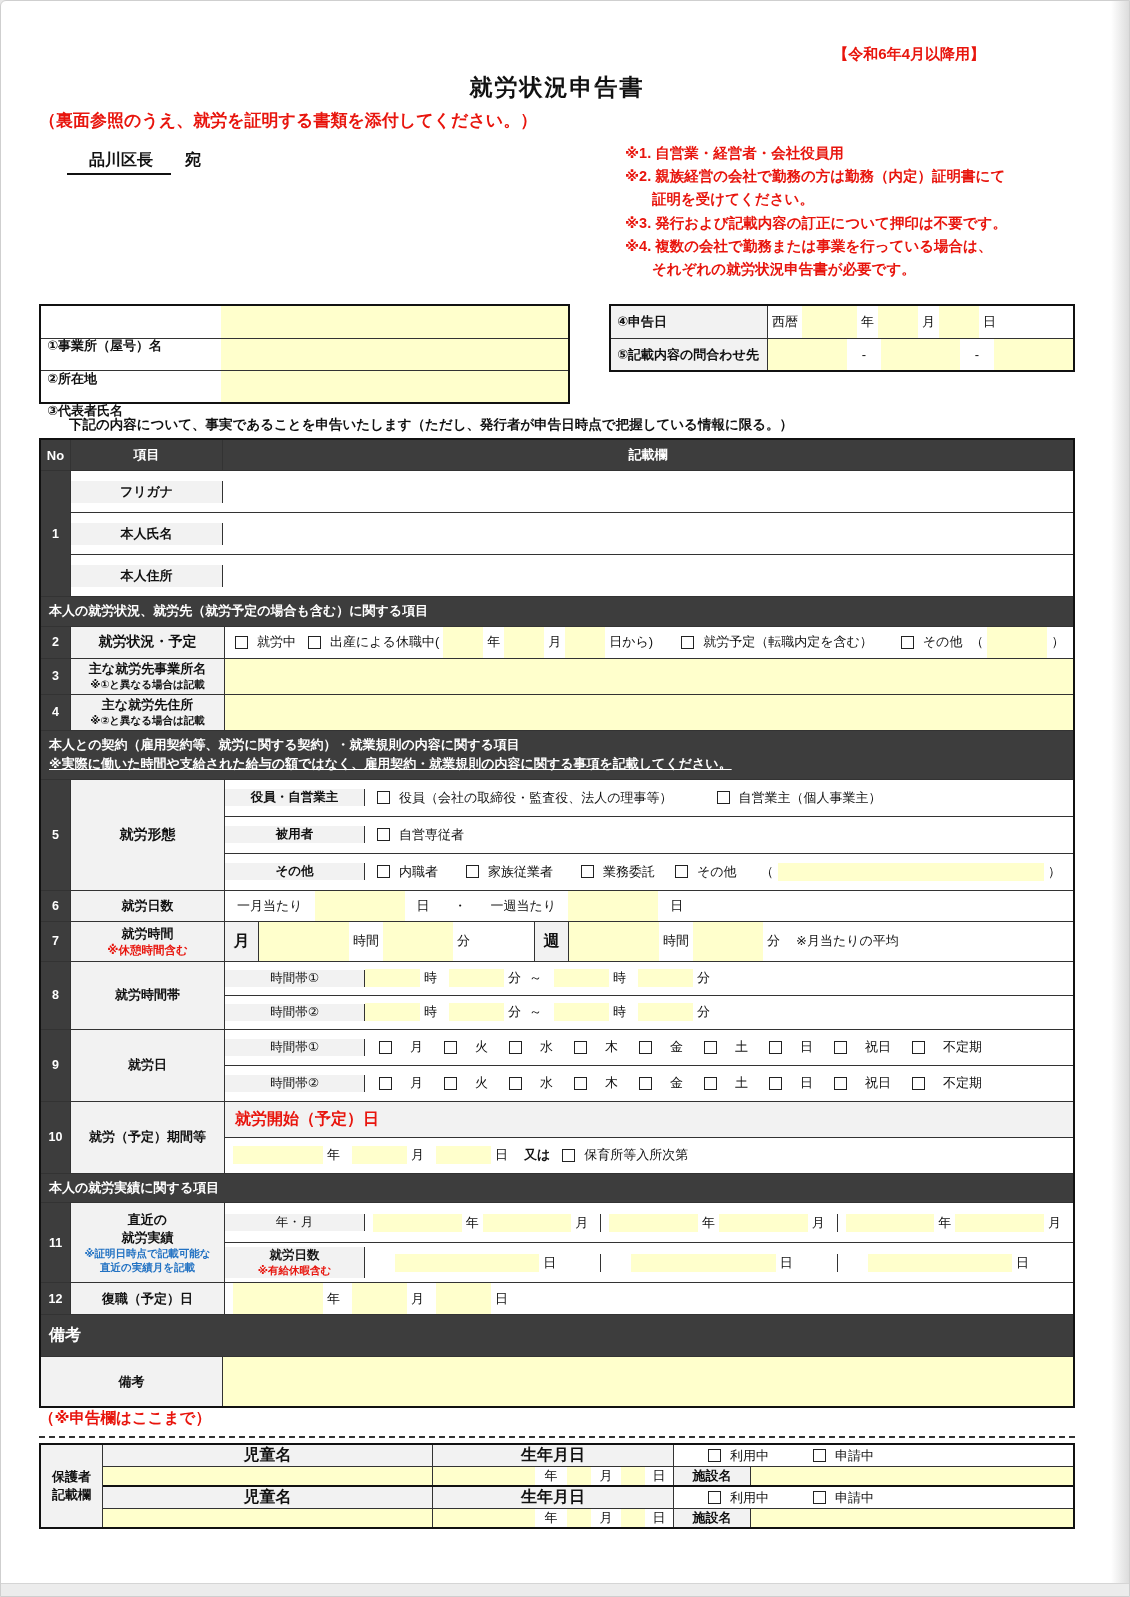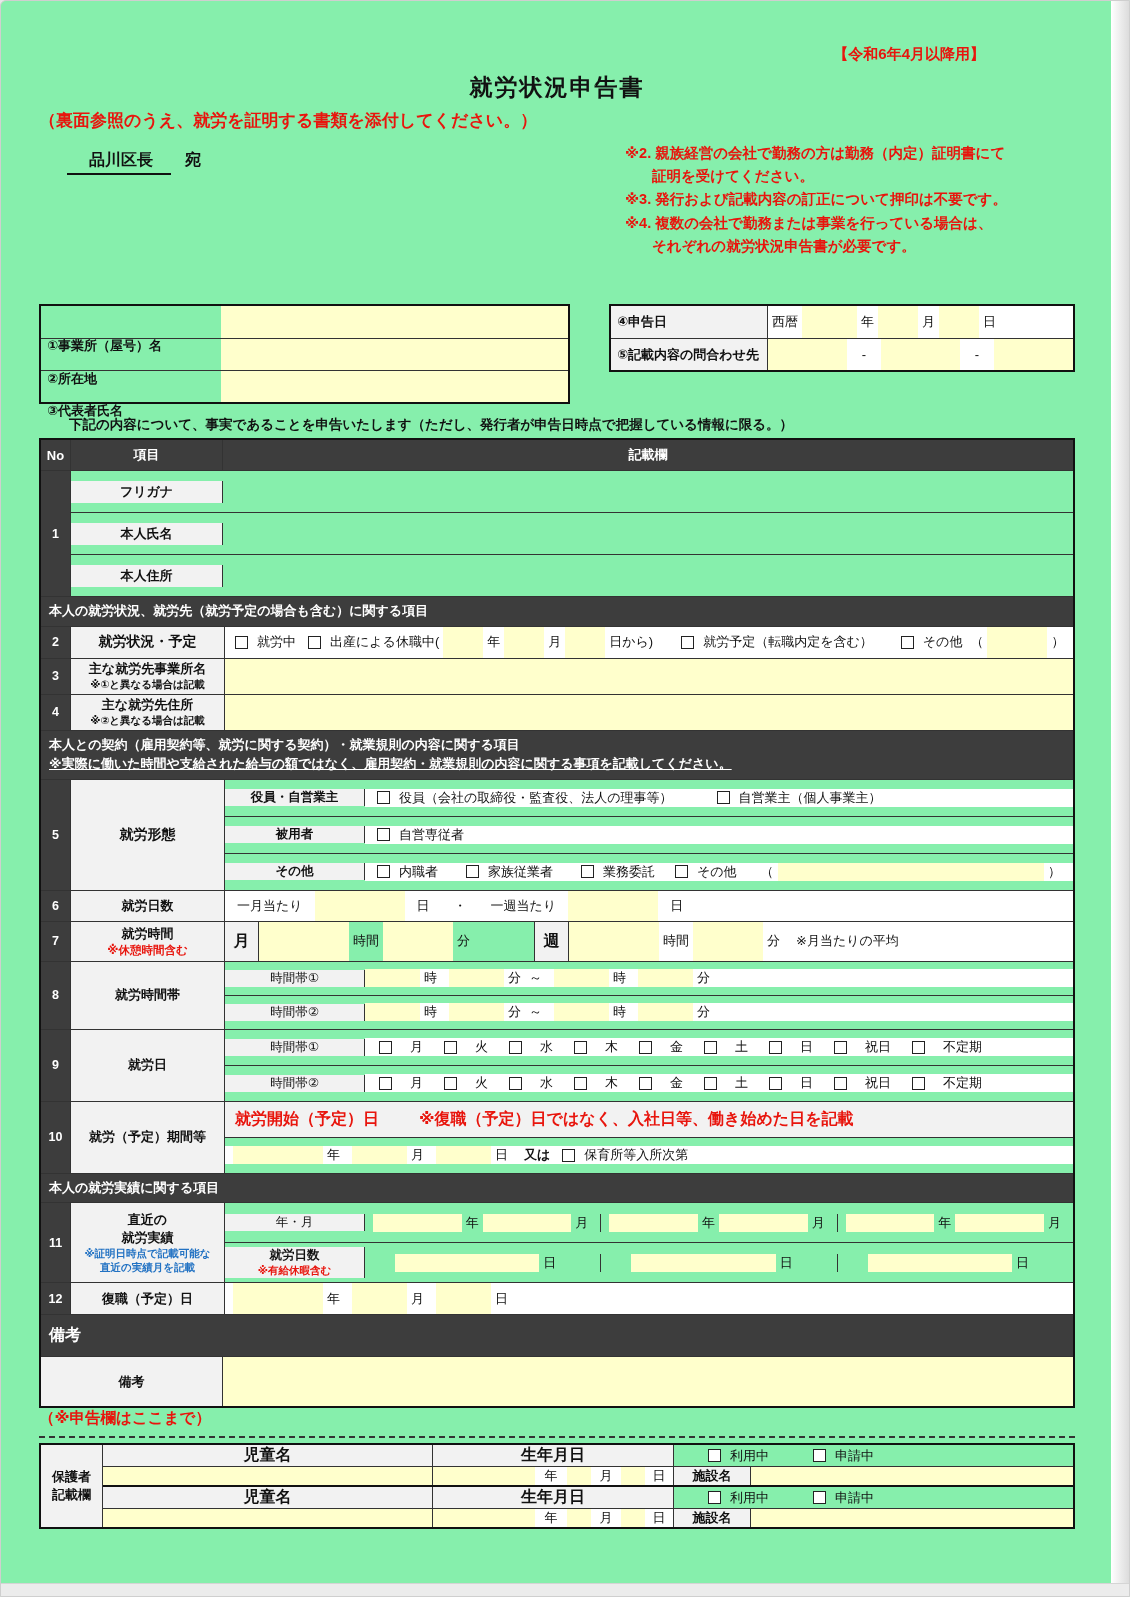--- a/index.html
+++ b/index.html
@@ -1,18 +1,18 @@
 <!DOCTYPE html>
 <html><head>
 <meta charset="utf-8">
 <style>
   * { box-sizing: border-box; margin: 0; padding: 0; }
   html,body { background:#e8e8e8; }
   body { font-family:"Liberation Sans","DejaVu Sans",sans-serif; color:#111; }
-  .page { position:relative; width:1130px; height:1597px; background:#86efac; overflow:hidden;
+  .page { position:relative; width:1130px; height:1597px; background:#ffffff; overflow:hidden;
           border:1px solid #cfcfcf; border-radius:6px 0 0 0; }
   .edge-right { position:absolute; top:0; right:0; width:18px; height:100%;
                 background:linear-gradient(to right,#ffffff,#dcdcdc); }
   .edge-bottom { position:absolute; left:0; bottom:0; width:100%; height:13px;
                  background:#ececec; border-top:1px solid #d5d5d5; }
   .content { position:relative; margin-left:38px; width:1036px; }
 
   .red { color:#e8150d; }
   .blue { color:#2272c3; }
   .b { font-weight:bold; }
@@ -125,20 +125,21 @@
 
     <div class="edition red b">【令和6年4月以降用】</div>
     <div class="title b">就労状況申告書</div>
     <div class="subtitle red b">（裏面参照のうえ、就労を証明する書類を添付してください。）</div>
 
     <div class="addr-row">
       <div class="addressee b">
         <span class="addr-line">品川区長</span><span class="addr-to">宛</span>
       </div>
       <div class="notes red b">
+        <div>※1. 自営業・経営者・会社役員用</div>
         <div>※2. 親族経営の会社で勤務の方は勤務（内定）証明書にて</div>
         <div class="indent">証明を受けてください。</div>
         <div>※3. 発行および記載内容の訂正について押印は不要です。</div>
         <div>※4. 複数の会社で勤務または事業を行っている場合は、</div>
         <div class="indent">それぞれの就労状況申告書が必要です。</div>
       </div>
     </div>
 
     <div class="topboxes">
       <div class="ttable employer">
@@ -423,21 +424,20 @@
         </div>
       </div>
 
       <div class="trow h72">
         <div class="cell no">10</div>
         <div class="cell item">就労（予定）期間等</div>
         <div class="stack">
           <div class="srow first" style="background:#f2f2f2">
             <div class="entry red b" style="background:#f2f2f2; padding-left:10px">
               <span>就労開始（予定）日</span>
-              <span class="ml40">※復職（予定）日ではなく、入社日等、働き始めた日を記載</span>
             </div>
           </div>
           <div class="srow">
             <div class="entry" style="padding-left:8px">
               <span class="inp w90"></span>
               <span class="t">年</span>
               <span class="inp w55 ml8"></span>
               <span class="t">月</span>
               <span class="inp w55 ml8"></span>
               <span class="t">日</span>

